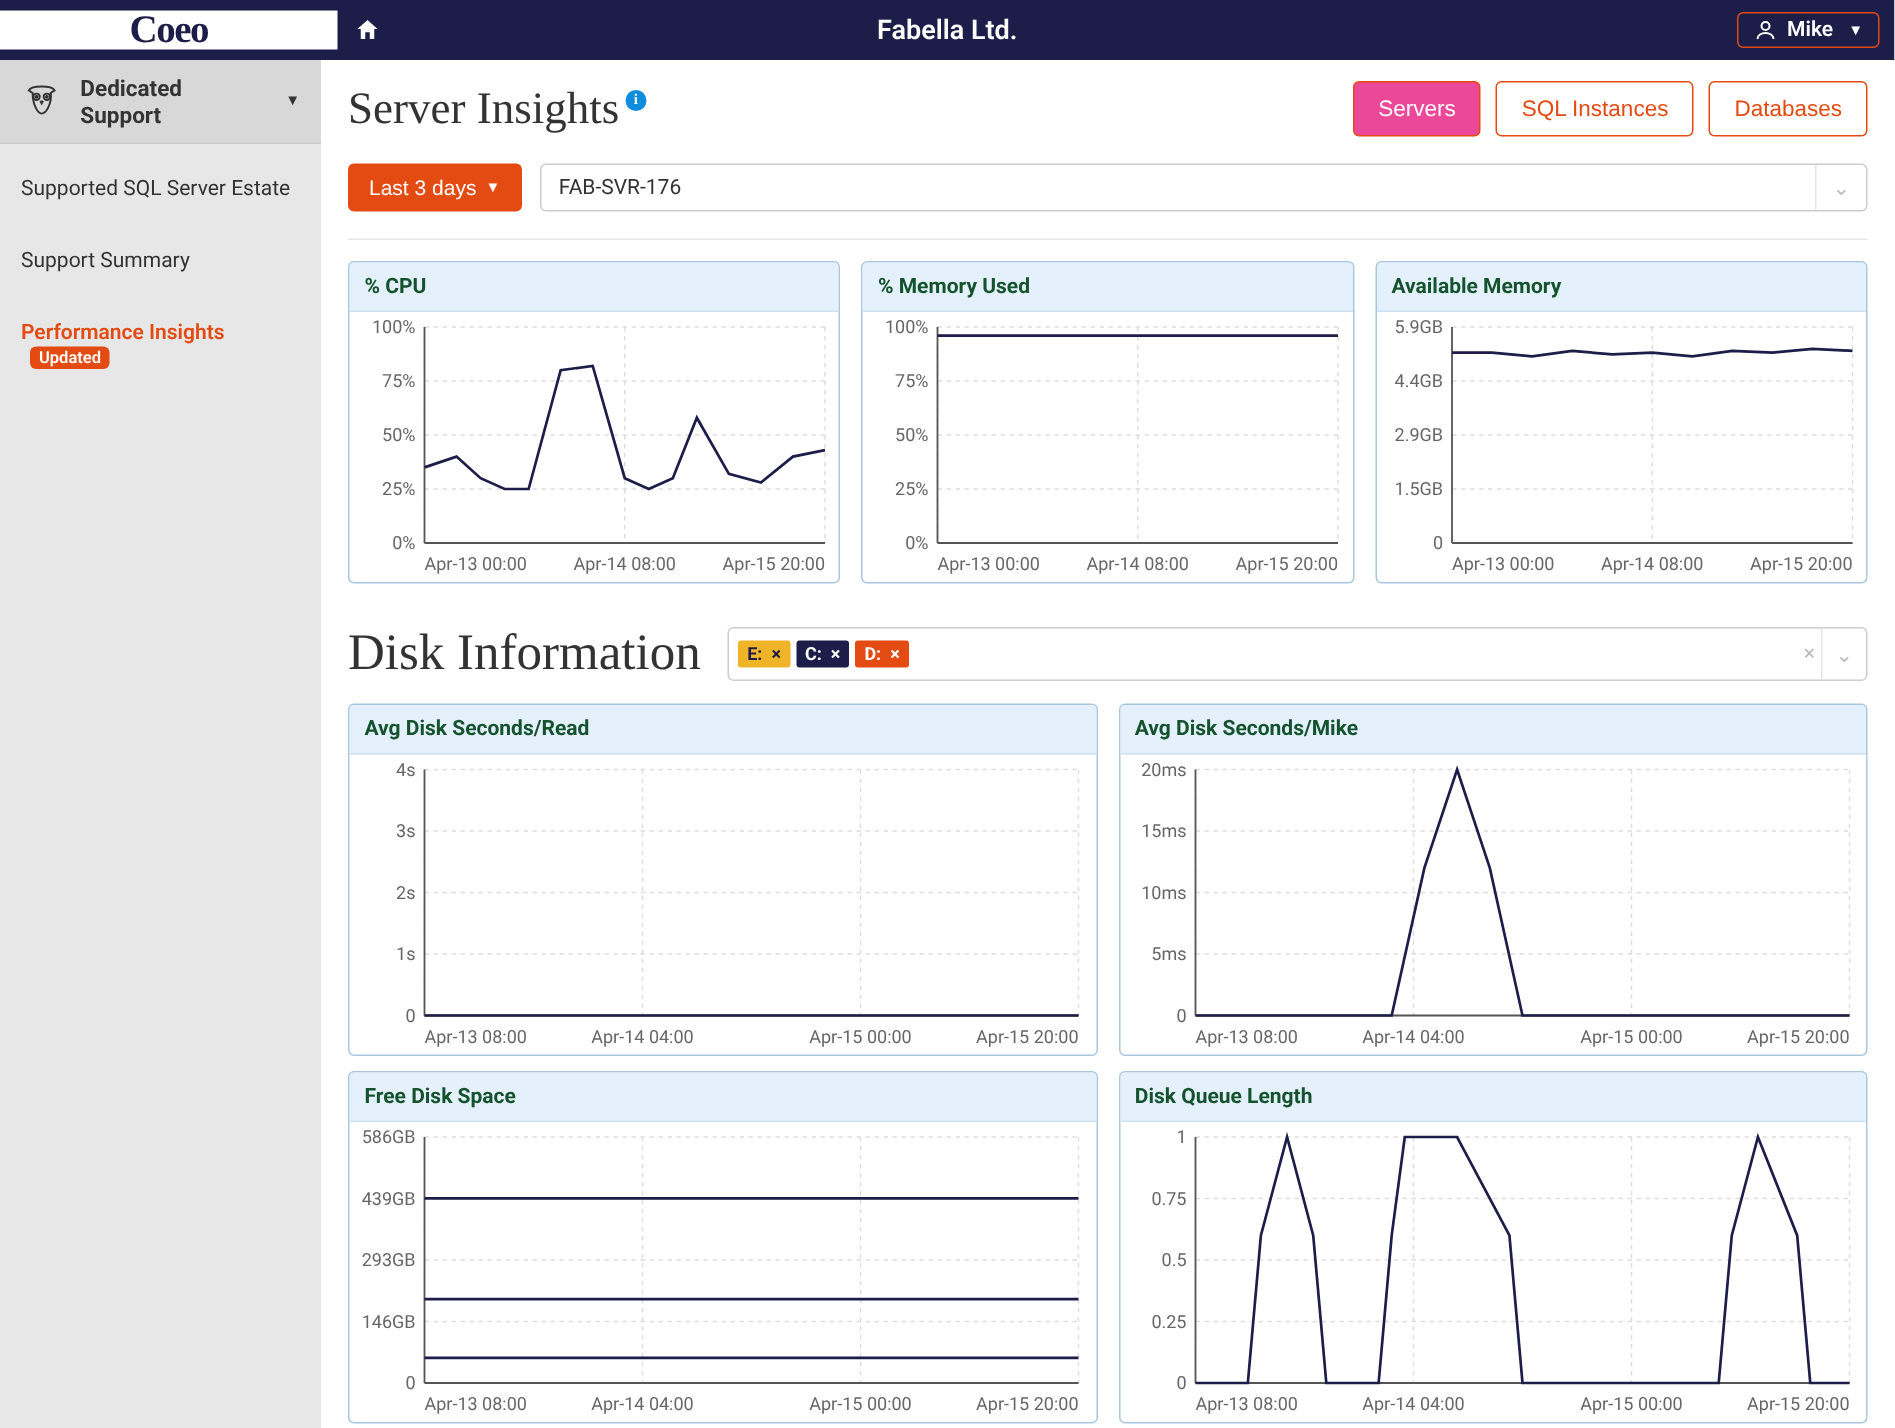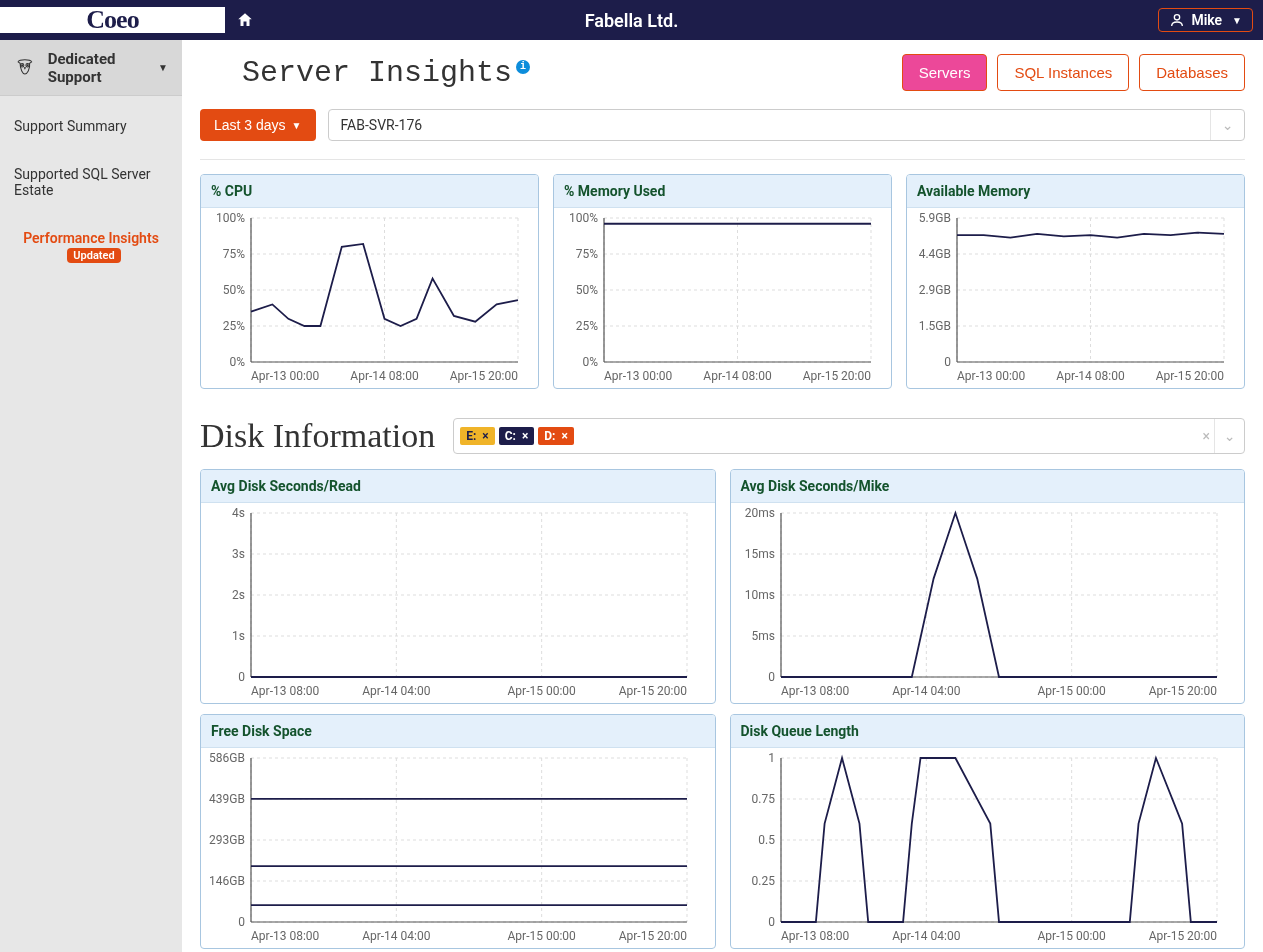--- a/index.html
+++ b/index.html
@@ -5,30 +5,30 @@
   * { box-sizing: border-box; margin: 0; padding: 0; }
   body { font-family: -apple-system, BlinkMacSystemFont, "Segoe UI", Roboto, Helvetica, Arial, sans-serif; font-size: 14px; color: #333; background: #fff; overflow:hidden; width:1263px; height:952px; }
   .topbar { height: 40px; background: #1d1d4a; display: flex; align-items: center; color: #fff; position: relative; }
   .logo-cell { width: 225px; height: 26px; background: #fff; display: flex; align-items: center; justify-content: center; }
   .logo-text { font-family: Georgia, 'Times New Roman', serif; font-weight: bold; font-size: 26px; color: #1d1d4a; letter-spacing: -1px; }
   .home-btn { width: 40px; height: 40px; display:flex; align-items:center; justify-content:center; color:#fff; }
   .top-title { position:absolute; left:50%; transform:translateX(-50%); font-size:18px; font-weight:600; }
   .user-menu { margin-left:auto; margin-right:10px; height:24px; border:1px solid #e34b12; border-radius:4px; display:flex; align-items:center; padding:0 10px; gap:6px; font-weight:600; }
   .user-menu .caret { font-size:10px; margin-left:4px; }
   .layout { display:flex; height: calc(952px - 40px); }
-  .sidebar { width:182px; background:#e7e7e7; flex-shrink:0; }
+  .sidebar { width:214px; background:#e7e7e7; flex-shrink:0; }
   .side-header { height:56px; background:#d8d8d8; display:flex; align-items:center; padding:0 14px; gap:12px; font-weight:700; font-size:15px; border-bottom:1px solid #ccc; }
   .side-header .caret { font-size:10px; margin-left:1px; }
   .side-nav { padding: 6px 0; background:#e7e7e7; }
   .side-item { padding: 16px 14px; font-size:14px; color:#333; cursor:pointer; }
-  .side-item.active { color:#e34b12; font-weight:600;text-align:center; }
+  .side-item.active { color:#e34b12; font-weight:600; }
   .badge-updated { background:#e34b12; color:#fff; font-size:11px; padding:1px 6px; border-radius:4px; margin-left:6px; font-weight:600;}
   .main { flex:1; padding: 14px 18px; overflow:auto; }
   .page-head { display:flex; align-items:center; }
-  .page-title { font-family: Liberation Mono, monospace; font-size:30px; color:#333; font-weight:500;margin-left:42px; }
+  .page-title { font-family: Liberation Serif, serif; font-size:30px; color:#333; font-weight:500; }
   .info-icon { width:14px; height:14px; background:#0d8ddb; color:#fff; border-radius:50%; font-size:10px; font-weight:bold; display:inline-flex; align-items:center; justify-content:center; margin-left:4px; vertical-align:top; position:relative; top:4px; }
   .page-tabs { margin-left:auto; display:flex; gap:10px; }
   .tab-btn { border:1px solid #e34b12; color:#e34b12; background:#fff; padding:9px 16px; border-radius:4px; font-size:15px; font-weight:500; cursor:pointer; }
   .tab-btn.active { background:#ec4899; color:#fff; }
   .controls-row { display:flex; gap:12px; margin-top:18px; padding-bottom:18px; border-bottom:1px solid #e5e5e5; }
   .range-btn { background:#e34b12; color:#ffffff; border:none; padding:8px 14px; border-radius:4px; font-size:14px; font-weight:500; cursor:pointer; display:flex; align-items:center; gap:6px;}
   .range-btn .caret{font-size:10px;}
   .select-wrap { flex:1; border:1px solid #ccc; border-radius:4px; display:flex; align-items:center; padding:0 12px; background:#fff; position:relative; }
   .select-wrap .chev { position:absolute; right:0; top:0; bottom:0; width:34px; border-left:1px solid #e5e5e5; display:flex; align-items:center; justify-content:center; color:#bbb; }
   .charts-row { display:flex; gap:14px; margin-top:14px; }
@@ -85,22 +85,22 @@
           <circle cx="24" cy="24" r="5"></circle>
           <circle cx="40" cy="24" r="5"></circle>
           <circle cx="24" cy="24" r="1.5" fill="#333"></circle>
           <circle cx="40" cy="24" r="1.5" fill="#333"></circle>
           <path d="M30 30l2 4 2-4"></path>
       </svg>
       <span>Dedicated Support</span>
       <span class="caret">▼</span>
     </div>
     <div class="side-nav">
+      <div class="side-item"><span>Supported SQL Server Estate</span></div>
       <div class="side-item"><span>Support Summary</span></div>
-      <div class="side-item"><span>Supported SQL Server Estate</span></div>
       <div class="side-item active">
         <span>Performance Insights</span>
         <span class="badge-updated">Updated</span>
       </div>
     </div>
   </div>
 
   <div class="main">
     <div class="page-head">
       <div class="page-title">

